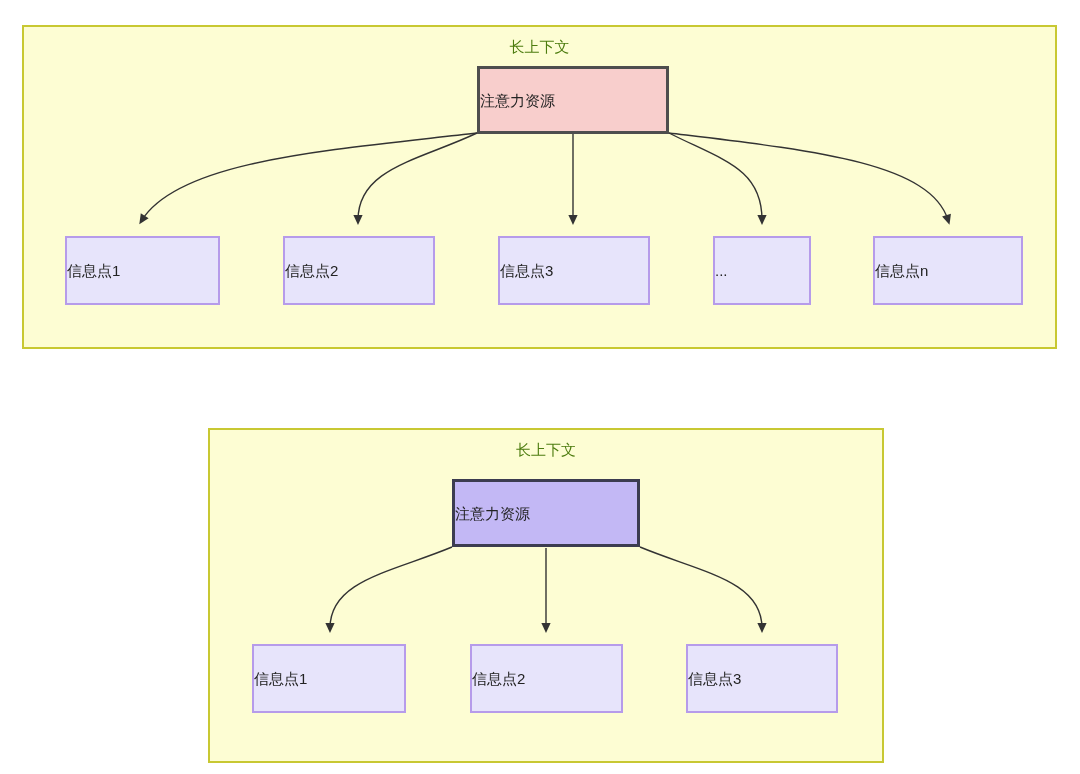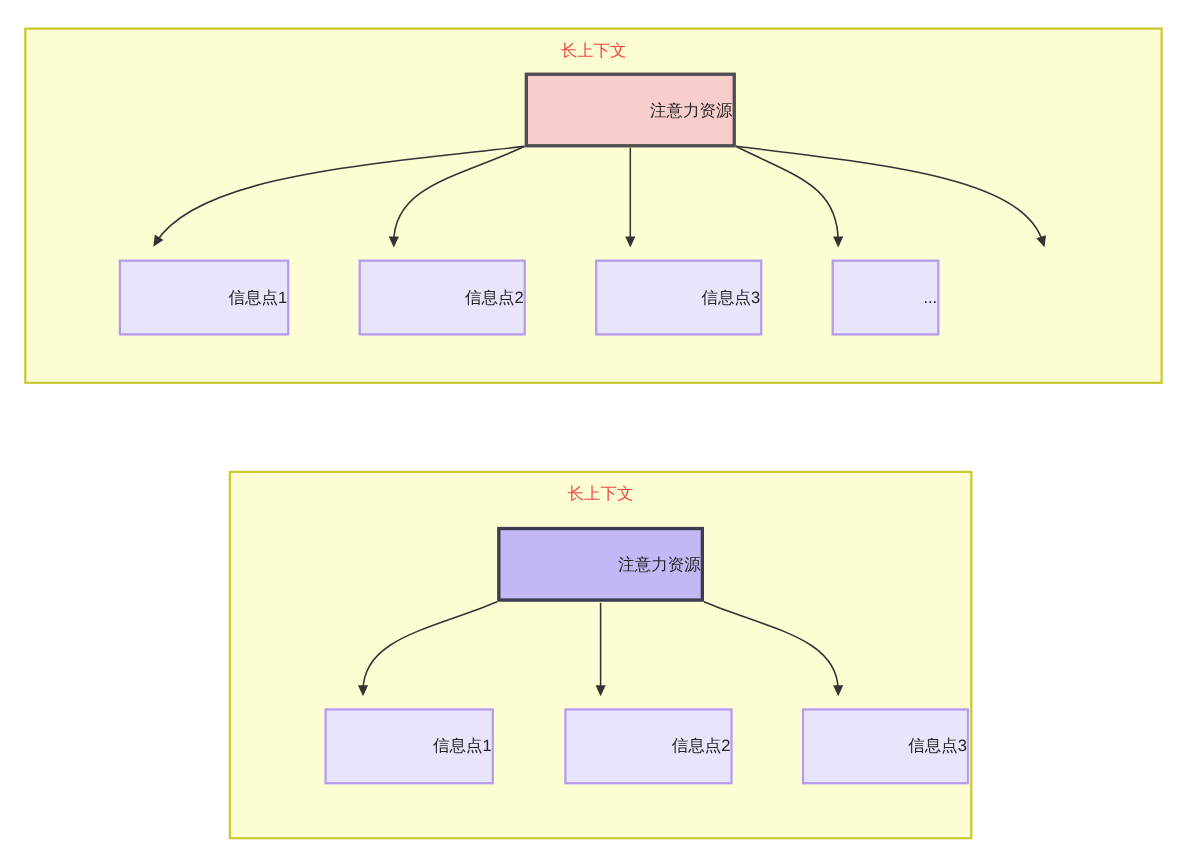--- a/index.html
+++ b/index.html
@@ -38,51 +38,50 @@
     top: 428px;
     width: 676px;
     height: 335px;
   }
   .ctx-title {
     position: absolute;
     left: 0;
     right: 0;
     text-align: center;
     font-size: 15px;
-    color: #ef4444;
+    color: #4d7c0f;
     line-height: 1;
     white-space: nowrap;
   }
   #ctx-long .ctx-title { top: 12px; }
   #ctx-short .ctx-title { top: 12px; }
 
   
   .node {
     position: absolute;
     box-sizing: border-box;
     display: flex;
     align-items: center;
-    justify-content: flex-end;
+    justify-content: flex-start;
     font-size: 15px;
     color: #232323;
     white-space: nowrap;
     line-height: 1;
   }
   .node-attention-pink {
     background: #f8cecc;
     border: 3px solid #4e4e4e;
   }
   .node-attention-blue {
     background: #c3b8f5;
     border: 3px solid #3c3c50;
   }
   .node-info {
     background: #e7e4fb;
     border: 2px solid #b69bea;
-    margin-left: 43px;
   }
 
   
   #n-long-attention { left: 477px; top: 66px;  width: 192px; height: 68px; }
   #n-long-i1        { left: 65px;  top: 236px; width: 155px; height: 69px; }
   #n-long-i2        { left: 283px; top: 236px; width: 152px; height: 69px; }
   #n-long-i3        { left: 498px; top: 236px; width: 152px; height: 69px; }
   #n-long-ell       { left: 713px; top: 236px; width: 98px;  height: 69px; }
   #n-long-in        { left: 873px; top: 236px; width: 150px; height: 69px; }
 
@@ -148,20 +147,23 @@
   </div>
 
   <div class="node node-info" id="n-long-i3">
     <span>信息点3</span>
   </div>
 
   <div class="node node-info" id="n-long-ell">
     <span>...</span>
   </div>
 
+  <div class="node node-info" id="n-long-in">
+    <span>信息点n</span>
+  </div>
 
   <div class="node node-attention-blue" id="n-short-attention">
     <span>注意力资源</span>
   </div>
 
   <div class="node node-info" id="n-short-i1">
     <span>信息点1</span>
   </div>
 
   <div class="node node-info" id="n-short-i2">

